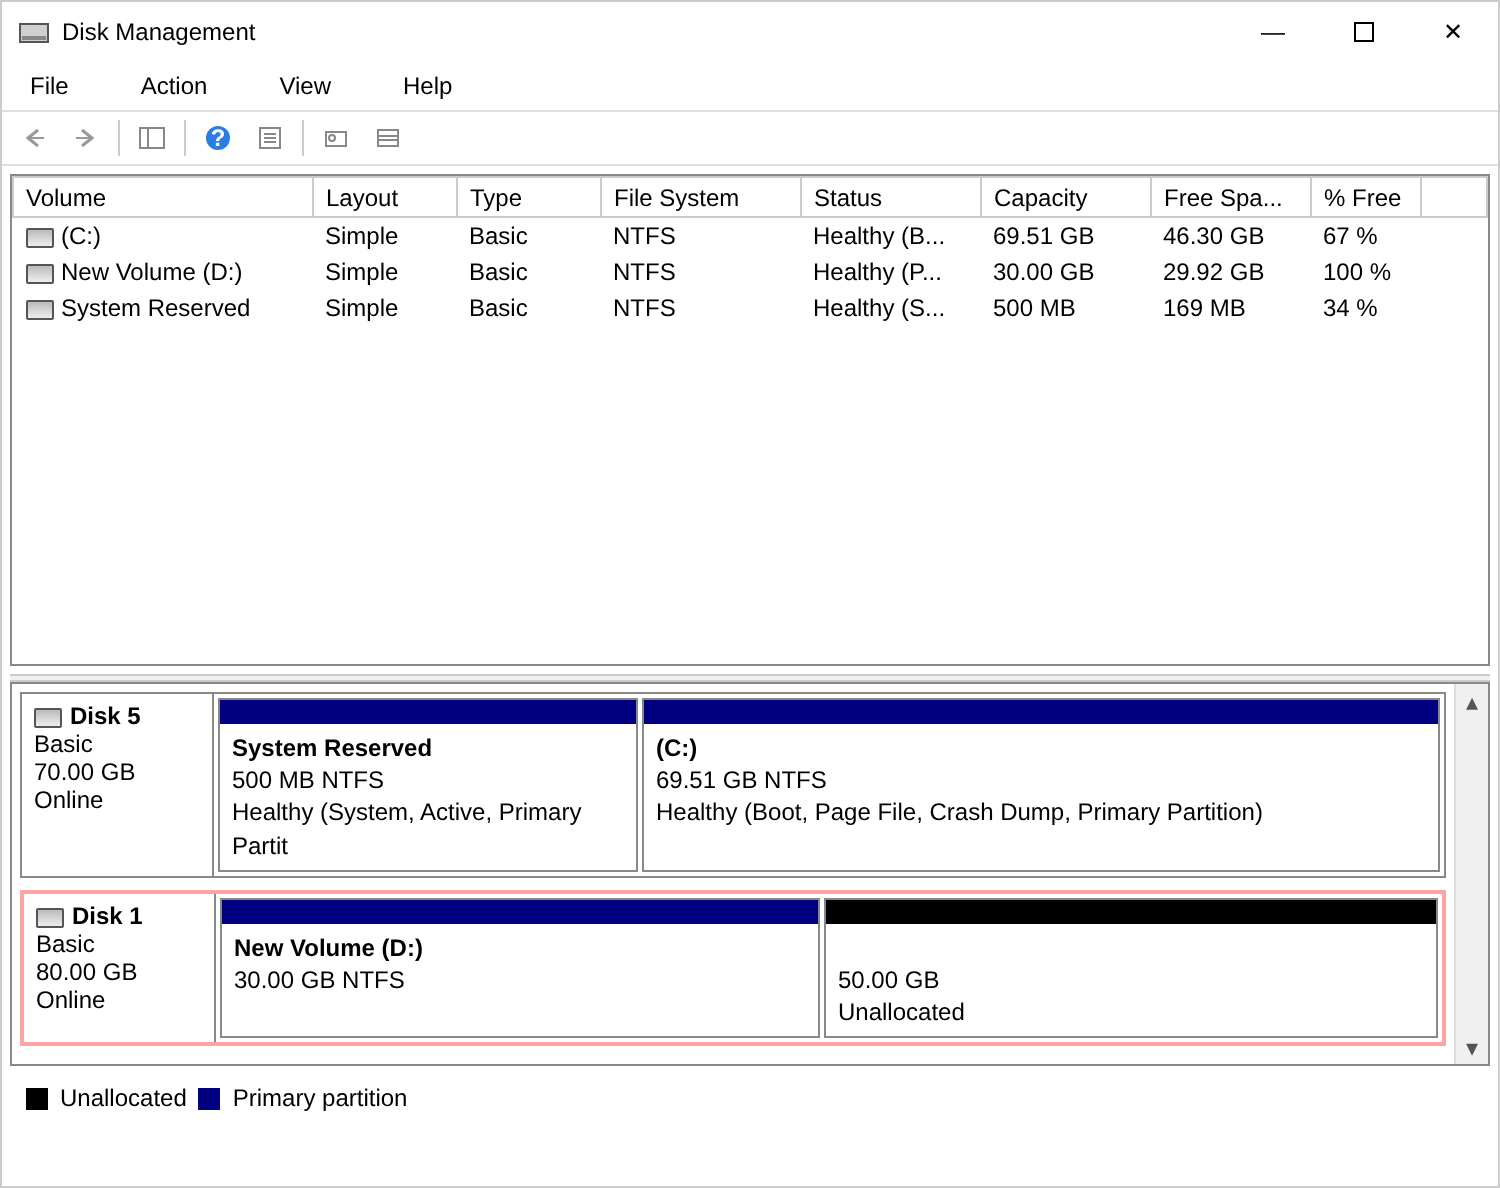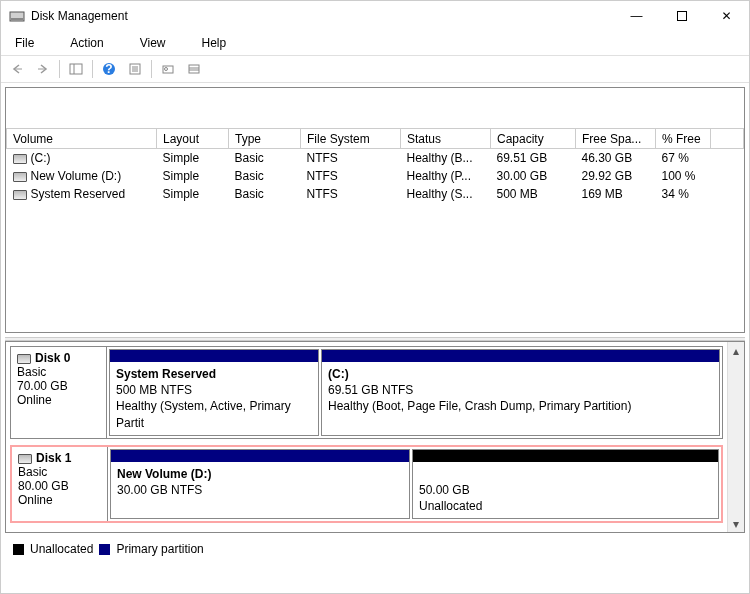--- a/index.html
+++ b/index.html
@@ -11,21 +11,21 @@
     .winbtn { width: 45px; height: 28px; display: flex; align-items: center; justify-content: center; }
     
     .menubar { height: 24px; display: flex; align-items: center; padding: 0 6px; gap: 20px; }
     .menuitem { padding: 2px 8px; }
     
     .toolbar { height: 28px; display: flex; align-items: center; padding: 0 4px; gap: 2px; border-top: 1px solid #e0e0e0; border-bottom: 1px solid #e0e0e0; }
     .toolbtn { width: 24px; height: 22px; display: flex; align-items: center; justify-content: center; border: 1px solid transparent; }
     .toolsep { width: 1px; height: 18px; background: #ccc; margin: 0 2px; }
     
     .upper { height: 246px; border: 1px solid #888; margin: 4px; overflow: auto; background: #fff; }
-    .vol-table { width: 100%; border-collapse: collapse; margin-top: 40px; }
+    .vol-table { width: 100%; border-collapse: collapse; }
     .vol-table th { text-align: left; font-weight: normal; background: #fff; border: 1px solid #ccc; padding: 2px 6px; height: 20px; font-size: 12px; }
     .vol-table td { padding: 2px 6px; height: 18px; white-space: nowrap; }
     .vol-icon { display: inline-block; width: 14px; height: 10px; border: 1px solid #555; background: linear-gradient(#bbb,#eee); vertical-align: middle; margin-right: 4px; border-radius: 1px; }
     
     .splitter { height: 4px; background: #f0f0f0; border-top: 1px solid #ccc; border-bottom: 1px solid #ccc; margin: 0 4px; cursor: row-resize; }
     
     .lower { margin: 0 4px 4px 4px; border: 1px solid #888; height: 192px; position: relative; overflow: hidden; }
     .lower-inner { position: absolute; inset: 0 17px 0 0; padding: 4px; }
     .vscroll { position: absolute; right: 0; top: 0; bottom: 0; width: 17px; background: #f0f0f0; border-left: 1px solid #ddd; }
     .vscroll .arrow { height: 17px; display: flex; align-items: center; justify-content: center; color: #555; }
@@ -183,21 +183,21 @@
   </table>
 </div>
 
 <div class="splitter"></div>
 
 <div class="lower">
   <div class="lower-inner">
 
     <div class="diskrow">
       <div class="diskhdr">
-        <span class="dicon"></span><b>Disk 0</b><br>
+        <span class="dicon"></span><b>Disk 5</b><br>
         <span>Basic</span><br>
         <span>70.00 GB</span><br>
         <span>Online</span>
       </div>
       <div class="partwrap">
         <div class="part" style="flex:0 0 210px">
           <div class="bar navy"></div>
           <div class="body">
             <b>System Reserved</b><br>
             <span>500 MB NTFS</span><br>

